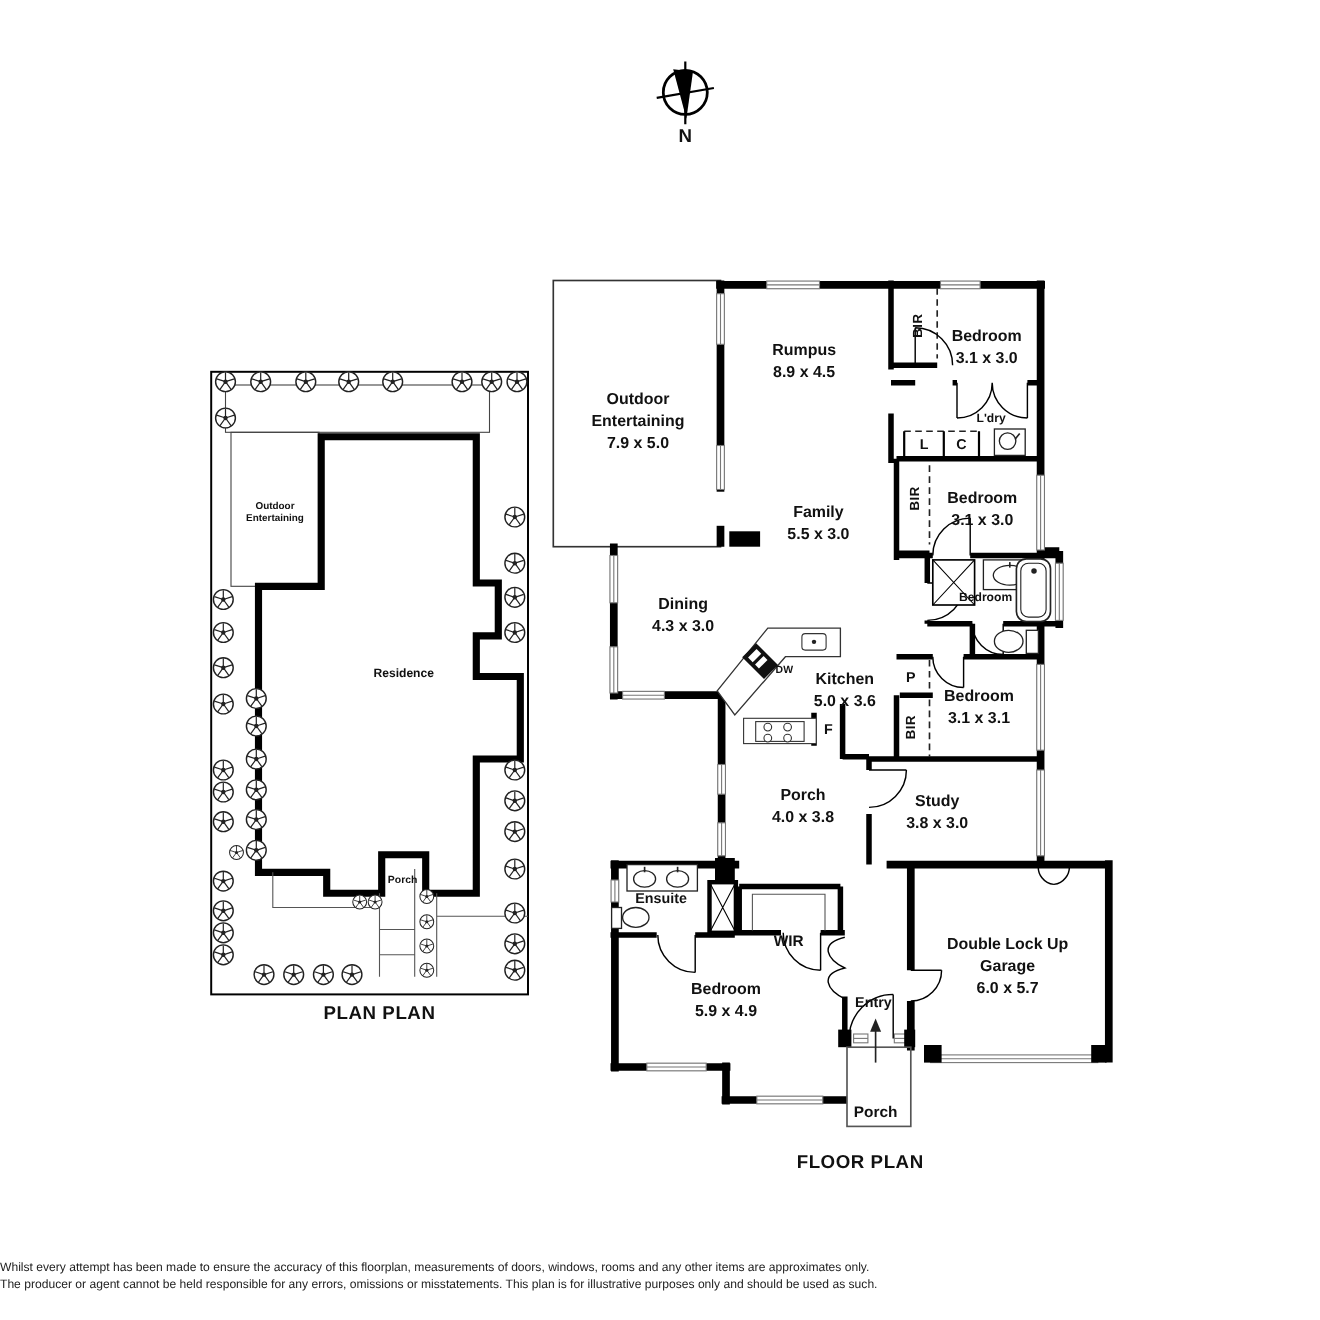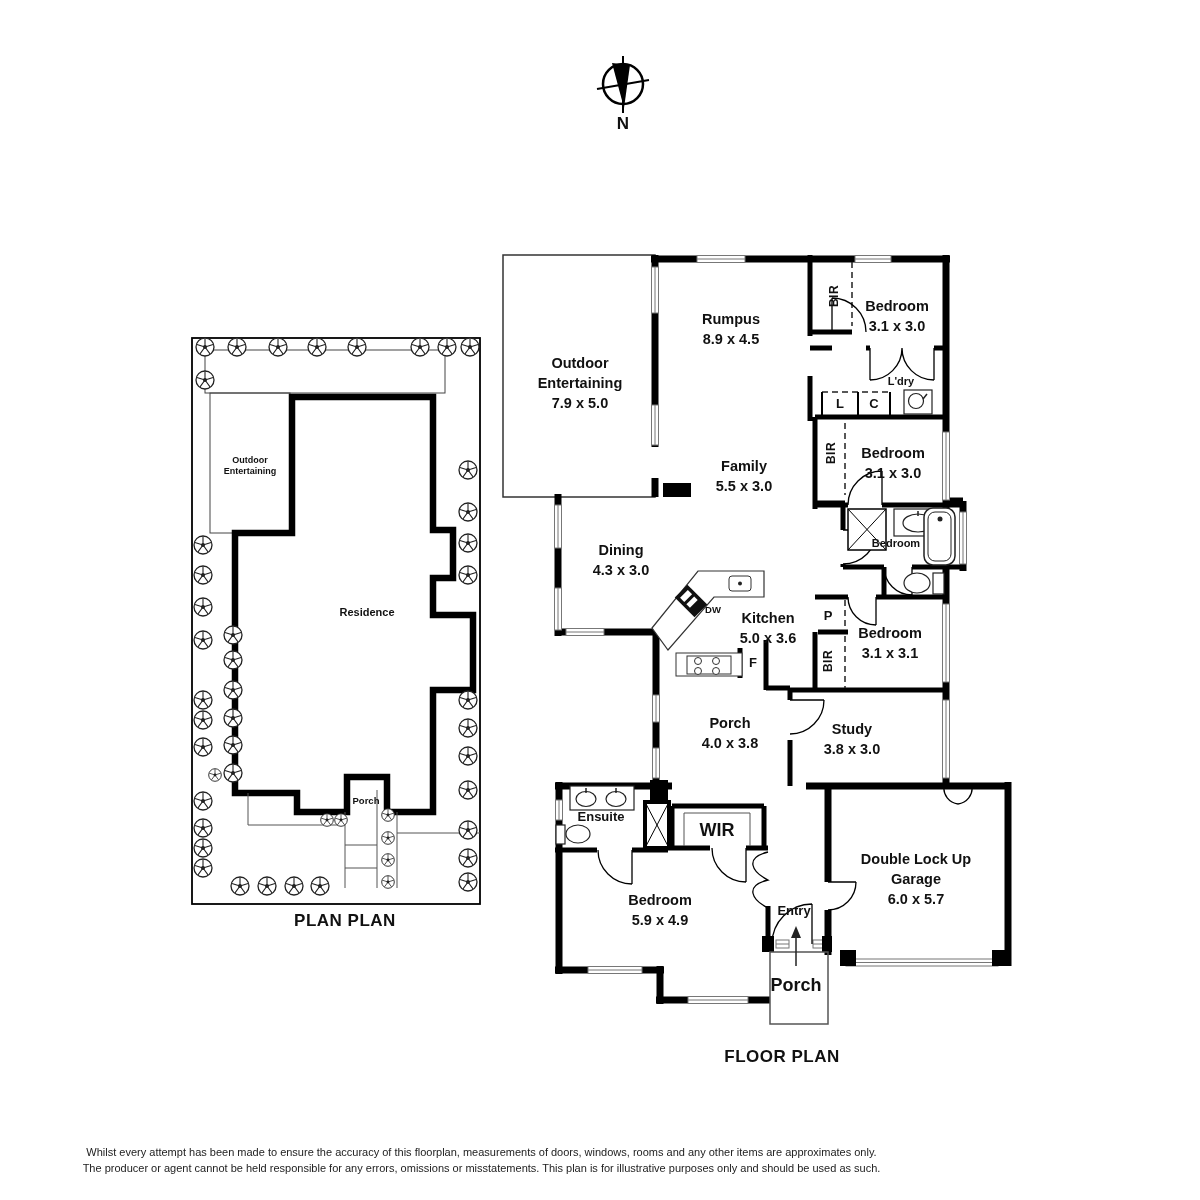--- a/index.html
+++ b/index.html
@@ -7,24 +7,24 @@
           font-family:"Liberation Sans",sans-serif;}
   #plan-svg{position:absolute;left:0;top:0;}
   .lbl{position:absolute;transform:translate(-50%,-50%);text-align:center;color:#111;
        font-weight:bold;white-space:nowrap;line-height:20px;}
   .room{font-size:14.5px;}
   .room .name,.room .dims{display:block;}
   .wrap{white-space:normal;}
   .rot{transform:translate(-50%,-50%) rotate(-90deg);font-size:12px;letter-spacing:.5px;}
   .tiny{font-size:11px;}
   .small{font-size:13px;}
-  .mid{font-size:18px;}
+  .mid{font-size:14px;margin-top:25px;}
   .title{font-size:17px;letter-spacing:.5px;}
   .micro{font-size:9px;line-height:11px;}
-  .disc{position:absolute;left:0;width:963px;text-align:center;font-size:11px;
+  .disc{position:absolute;left:0;width:963px;font-size:11px;
         font-weight:normal;color:#222;}
   .north-n{font-size:17px;}
 </style>
 </head>
 <body>
 
 <div id="canvas">
 
 <svg id="plan-svg" width="1200" height="1200" viewBox="0 0 1200 1200">
   <defs>

